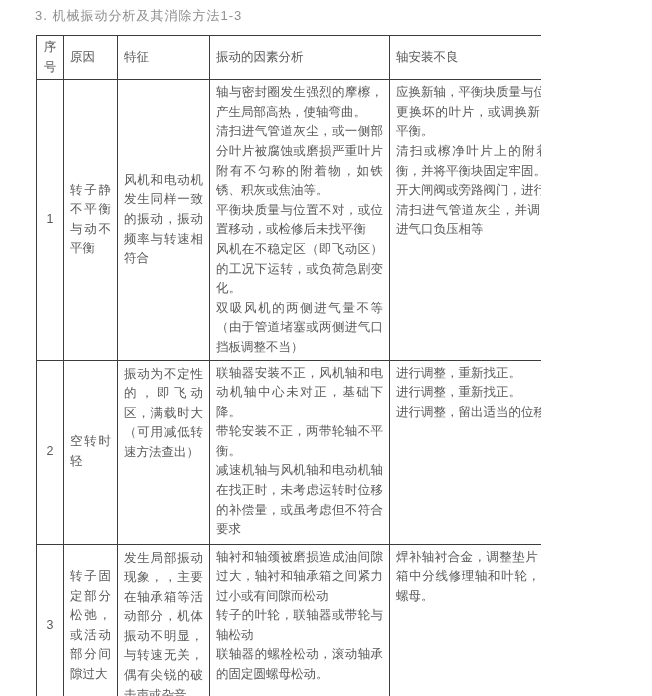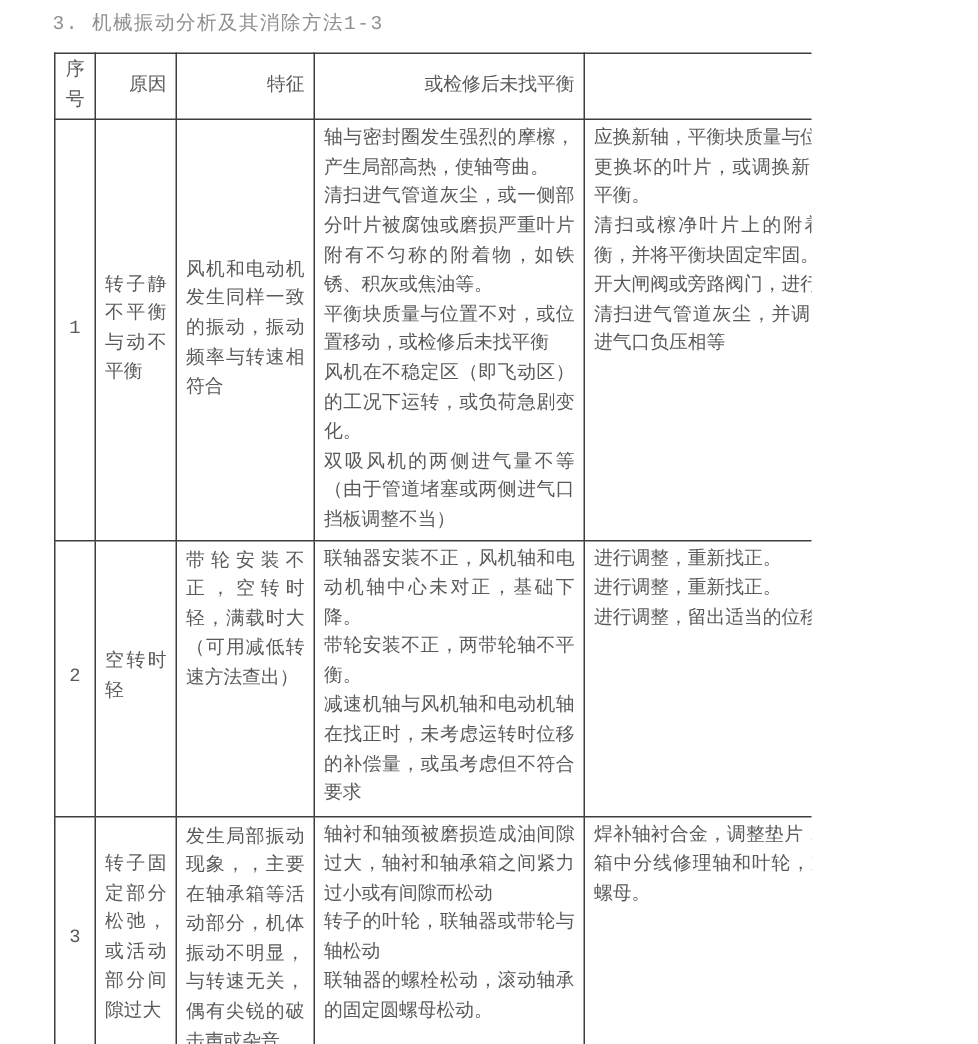--- a/index.html
+++ b/index.html
@@ -2,21 +2,21 @@
 <html><head>
 <meta charset="utf-8">
 <style>
   html, body { margin: 0; padding: 0; background: #fff; }
   .page {
     position: relative;
     width: 541px;
     height: 696px;
     background: #ffffff;
     overflow: hidden;
-    font-family: Liberation Mono, monospace;
+    font-family: Liberation Sans, sans-serif;
   }
   .doc-title {
     position: absolute;
     left: 35px;
     top: 6px;
     font-size: 13px;
     line-height: 20px;
     color: #8f8f8f;
     letter-spacing: 1px;
     white-space: nowrap;
@@ -42,21 +42,21 @@
     color: #595959;
     padding: 2px 6px;
     text-align: justify;
     overflow: hidden;
     word-break: break-all;
   }
   .vib-table thead tr { height: 43px; }
   .vib-table tr.r1 { height: 275px; }
   .vib-table tr.r2 { height: 184px; }
   .vib-table tr.r3 { height: 156px; }
-  .vib-table th { vertical-align: middle; text-align: right; }
+  .vib-table th { vertical-align: middle; text-align: left; }
   .vib-table th.c-no { text-align: center; padding: 2px 3px; }
   td.c-no { vertical-align: middle; text-align: center; padding: 2px 3px; }
   td.c-cause { vertical-align: middle; }
   td.c-feat { vertical-align: top; padding-top: 4px; margin-left: 21px; }
   td.c-feat.mid { vertical-align: middle; padding-top: 2px; }
   td.c-para {
     vertical-align: top;
     padding-top: 3px;
     white-space: pre-line;
   }
@@ -74,21 +74,21 @@
         <col class="c2">
         <col class="c3">
         <col class="c4">
         <col class="c5">
     </colgroup>
     <thead>
       <tr>
         <th class="c-no">序号</th>
         <th>原因</th>
         <th>特征</th>
-        <th>或检修后未找平衡</th>
+        <th>振动的因素分析</th>
         <th>轴安装不良</th>
       </tr>
     </thead>
     <tbody>
       <tr class="r1">
         <td class="c-no">1</td>
         <td class="c-cause">转子静不平衡与动不平衡</td>
         <td class="c-feat mid">风机和电动机发生同样一致的振动，振动频率与转速相符合</td>
         <td class="c-para">轴与密封圈发生强烈的摩檫，产生局部高热，使轴弯曲。
 清扫进气管道灰尘，或一侧部分叶片被腐蚀或磨损严重叶片附有不匀称的附着物，如铁锈、积灰或焦油等。
@@ -97,21 +97,21 @@
 双吸风机的两侧进气量不等（由于管道堵塞或两侧进气口挡板调整不当）</td>
         <td class="c-para">应换新轴，平衡块质量与位置不对。
 更换坏的叶片，或调换新的叶轮，并找平衡。
 清扫或檫净叶片上的附着物。重找平衡，并将平衡块固定牢固。
 开大闸阀或旁路阀门，进行况的调节。
 清扫进气管道灰尘，并调整挡板使两侧进气口负压相等</td>
       </tr>
       <tr class="r2">
         <td class="c-no">2</td>
         <td class="c-cause">空转时轻</td>
-        <td class="c-feat">带轮安装不正，空转时轻，满载时大（可用减低转速方法查出）</td>
+        <td class="c-feat">振动为不定性的，即飞动区，满载时大（可用减低转速方法查出）</td>
         <td class="c-para">联轴器安装不正，风机轴和电动机轴中心未对正，基础下降。
 带轮安装不正，两带轮轴不平衡。
 减速机轴与风机轴和电动机轴在找正时，未考虑运转时位移的补偿量，或虽考虑但不符合要求</td>
         <td class="c-para">进行调整，重新找正。
 进行调整，重新找正。
 进行调整，留出适当的位移补偿余量。</td>
       </tr>
       <tr class="r3">
         <td class="c-no">3</td>
         <td class="c-cause">转子固定部分松弛，或活动部分间隙过大</td>

